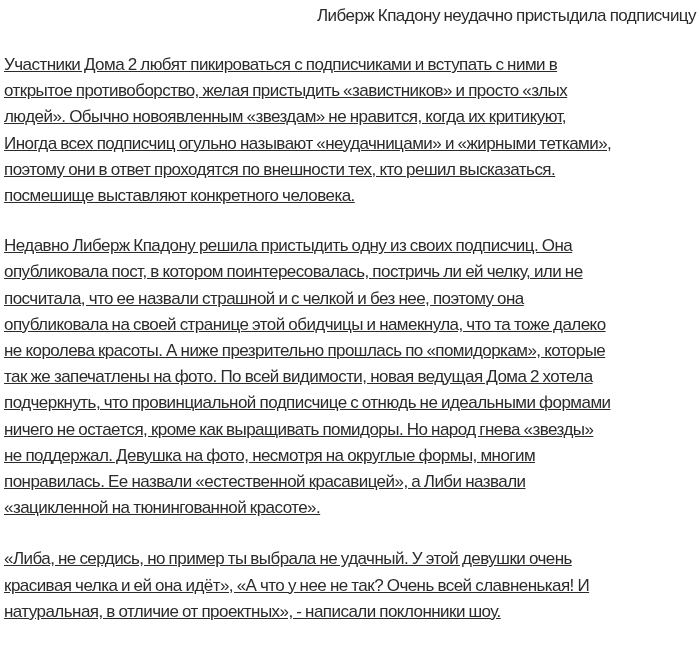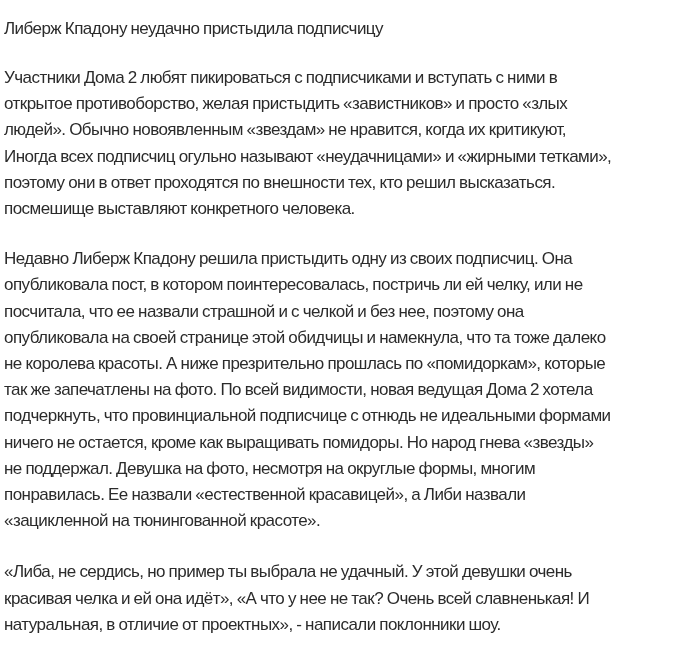--- a/index.html
+++ b/index.html
@@ -20,37 +20,39 @@
       width: 692px;
       color: #2b2b2b;
       font-family: "Liberation Sans", sans-serif;
       font-size: 17px;
       line-height: 26.2px;
       letter-spacing: -0.55px;
       word-spacing: -0.5px;
     }
     .title {
       margin: 0;
-      padding-top: 16px;
+      padding-top: 3px;
       font-size: 17px;
       font-weight: normal;
       line-height: 26px;
       letter-spacing: -0.55px;
       color: #2b2b2b;
+      text-align: right;
     }
     .para {
       margin: 0;
       padding: 0;
     }
     .gap-1 { height: 23px; }
     .gap-2 { height: 24px; }
     .gap-3 { height: 25px; }
     .line {
       display: block;
       white-space: nowrap;
+      text-decoration: underline;
     }
   </style>
 </head>
 <body>
 
 <div class="article">
   <h1 class="title">Либерж Кпадону неудачно пристыдила подписчицу</h1>
 
   <div class="gap-1"></div>
 

